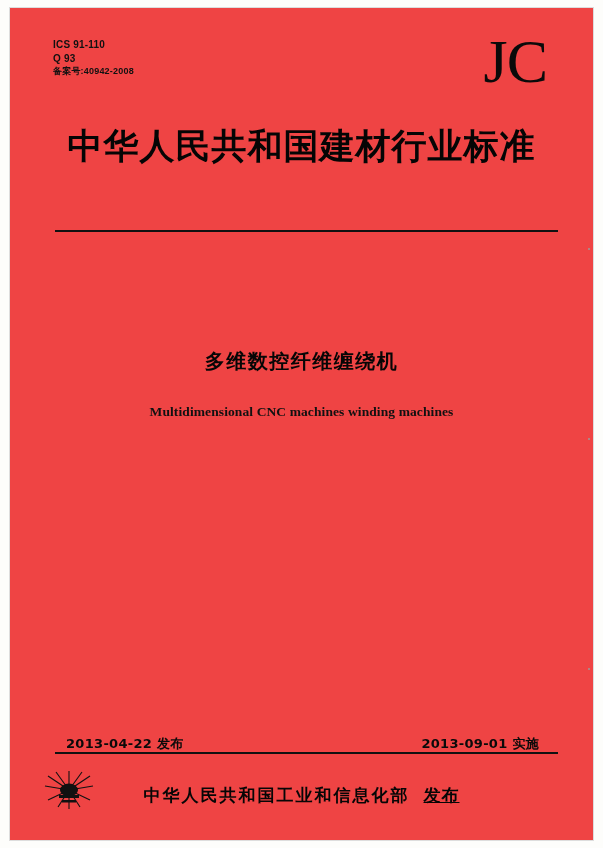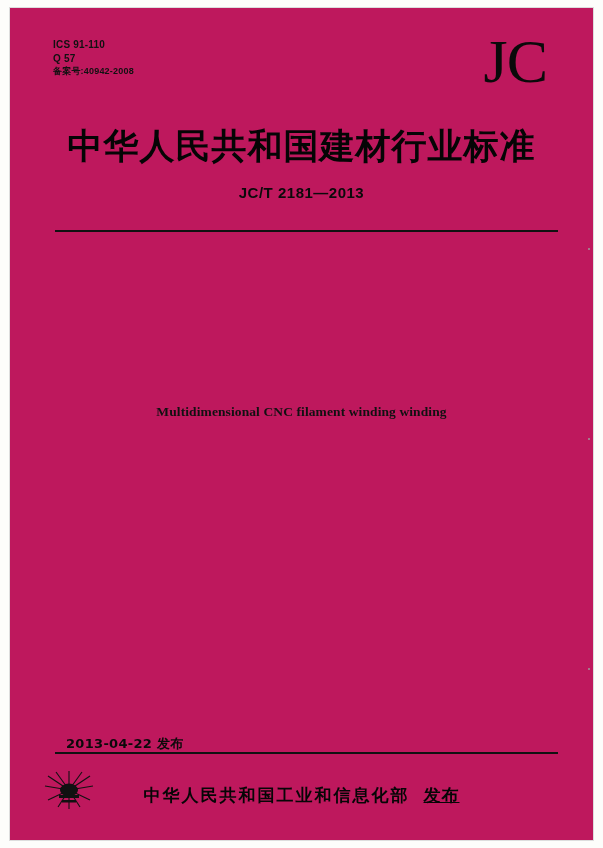--- a/index.html
+++ b/index.html
@@ -16,21 +16,21 @@
     height: 848px;
     background: #fdfdfb;
     overflow: hidden;
   }
   .sheet {
     position: absolute;
     left: 10px;
     top: 8px;
     width: 583px;
     height: 832px;
-    background: #be185d;
+    background: #ef4444;
     box-shadow: 0 0 0 1px #dddddd;
   }
   
   .ics-block {
     position: absolute;
     left: 43px;
     top: 30px;
     line-height: 1.35;
   }
   .ics-line {
@@ -176,34 +176,35 @@
   }
 </style>
 </head>
 <body>
 
 <div class="page">
   <div class="sheet">
 
     <div class="ics-block">
       <div class="ics-line">ICS 91-110</div>
-      <div class="ics-line">Q 57</div>
+      <div class="ics-line">Q 93</div>
       <div class="ics-line small">备案号:40942-2008</div>
     </div>
 
     <div class="jc-logo">JC</div>
 
     <div class="std-title">中华人民共和国建材行业标准</div>
-    <div class="std-code">JC/T 2181—2013</div>
 
     <div class="rule rule-top"></div>
 
-    <div class="doc-name-en">Multidimensional CNC filament winding winding</div>
+    <div class="doc-name-cn">多维数控纤维缠绕机</div>
+    <div class="doc-name-en">Multidimensional CNC machines winding machines</div>
 
     <div class="date-issue">2013-04-22 发布</div>
+    <div class="date-impl">2013-09-01 实施</div>
 
     <div class="rule rule-bottom"></div>
 
     <svg class="emblem" viewBox="0 0 54 40">
       <g stroke="#111" stroke-width="1.1" fill="none">
         <line x1="27" y1="20" x2="6" y2="6"></line>
         <line x1="27" y1="20" x2="14" y2="2"></line>
         <line x1="27" y1="20" x2="27" y2="1"></line>
         <line x1="27" y1="20" x2="40" y2="2"></line>
         <line x1="27" y1="20" x2="48" y2="6"></line>

